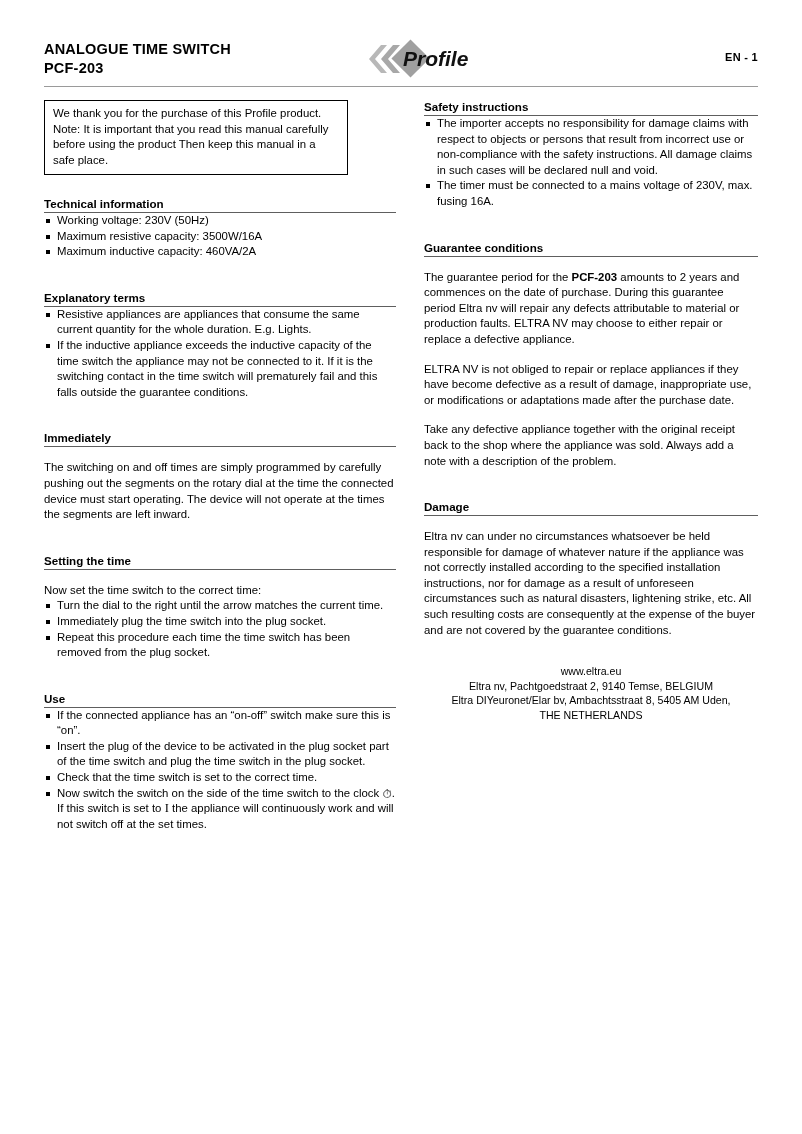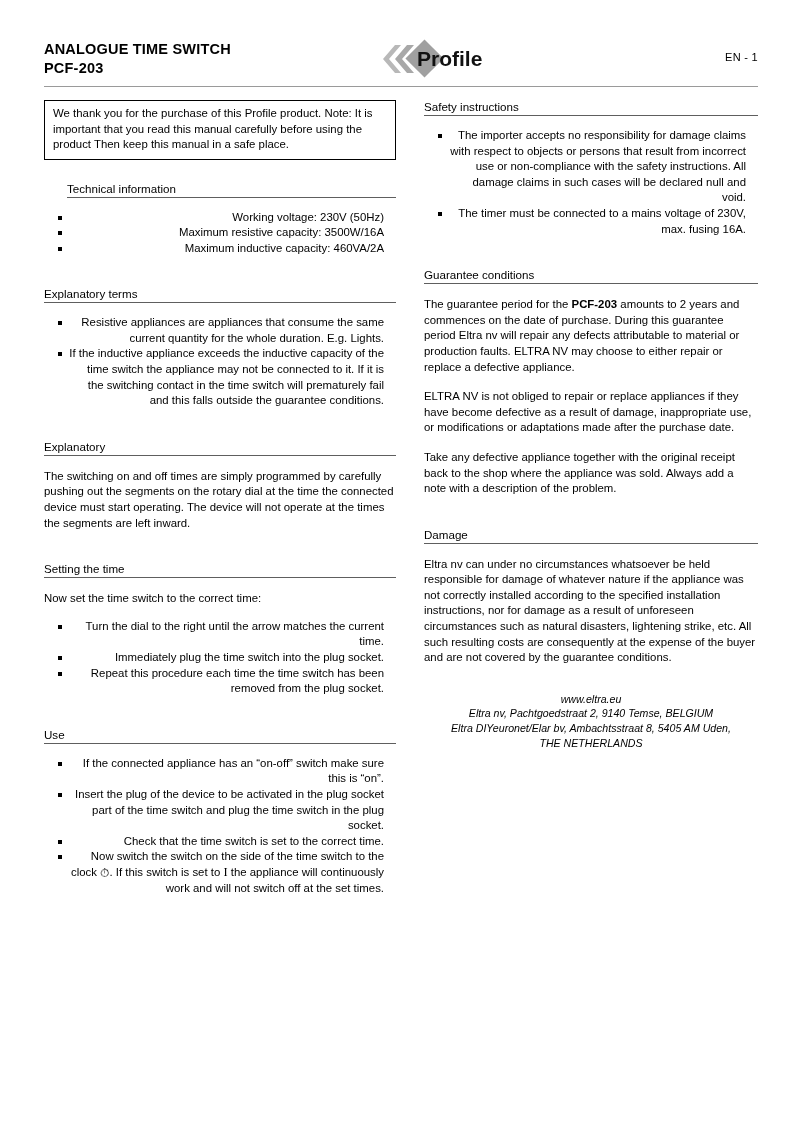--- a/index.html
+++ b/index.html
@@ -47,32 +47,33 @@
     font-weight: bold;
     letter-spacing: 0.2px;
     line-height: 19px;
     white-space: nowrap;
   }
   .page-label {
     position: absolute;
     right: 0;
     top: 11px;
     font-size: 11px;
-    font-weight: normal;
+    font-weight: bold;
     letter-spacing: 0.3px;
     white-space: nowrap;
   }
 
   
   .logo {
     position: absolute;
-    left: 329px;
+    left: 315px;
     top: -3px;
     width: 120px;
     height: 46px;
+    font-style: italic;
   }
   .logo svg { display: block; }
 
   .header-rule {
     position: absolute;
     left: 44px;
     top: 86px;
     width: 714px;
     height: 0;
     border-top: 1.6px solid #9a9a9a;
@@ -92,52 +93,51 @@
     width: 334px;
   }
 
   
   .intro-box {
     border: 1px solid #000;
     padding: 5px 7px 6px 8px;
     font-size: 11.4px;
     line-height: 15.5px;
     box-sizing: border-box;
-    width: 352px;
+    width: 304px;
   }
   .intro-box p { margin: 0; }
 
   
   .section-head {
     font-size: 11.6px;
-    font-weight: normal;
+    font-weight: bold;
     border-bottom: 1.4px solid #5e5e5e;
     padding-bottom: 2px;
     margin: 0;
   }
-  .sec-gap-lg  { margin-top: 22px; margin-left: 23px; }
+  .sec-gap-lg  { margin-top: 22px; }
   .sec-gap-md  { margin-top: 31px; }
 
   
   .para {
     font-size: 11.4px;
     line-height: 15.6px;
     margin: 0;
   }
   .body-gap { margin-top: 13px; }
   .para + .para { margin-top: 14px; }
 
   
   ul.blist {
     list-style: none;
-    margin: 12px;
+    margin: 0;
     padding: 0;
     font-size: 11.4px;
     line-height: 15.6px;
-    text-align: right;
   }
   ul.blist > li {
     position: relative;
     padding-left: 13px;
     margin: 0;
   }
   ul.blist > li::before {
     content: "";
     position: absolute;
     left: 2px;
@@ -147,21 +147,20 @@
     background: #000;
   }
   ul.tight > li { margin-bottom: 0px; }
 
   
   .address {
     text-align: center;
     font-size: 10.6px;
     line-height: 14.6px;
     margin-top: 26px;
-    font-style: italic;
   }
   .address div { white-space: nowrap; }
 
   .clock-glyph {
     font-size: 12px;
     line-height: 1;
     vertical-align: -1px;
   }
   .ital-I { font-family: "Liberation Serif", serif; font-size: 12.5px; }
   .bold { font-weight: bold; }
@@ -206,21 +205,21 @@
       <li>Maximum resistive capacity: 3500W/16A</li>
       <li>Maximum inductive capacity:  460VA/2A</li>
     </ul>
 
     <h2 class="section-head sec-gap-md">Explanatory terms</h2>
     <ul class="blist body-gap">
       <li>Resistive appliances are appliances that consume the same current quantity for the whole duration. E.g. Lights.</li>
       <li>If the inductive appliance exceeds the inductive capacity of the time switch the appliance may not be connected to it. If it is the switching contact in the time switch will  prematurely fail and this falls outside the guarantee conditions.</li>
     </ul>
 
-    <h2 class="section-head sec-gap-md">Explanatory</h2>
+    <h2 class="section-head sec-gap-md">Immediately</h2>
     <p class="para body-gap">The switching on and off times are simply programmed by carefully pushing out the segments on the rotary dial at the time the connected device must start operating. The device will not operate at the times the segments are left inward.</p>
 
     <h2 class="section-head sec-gap-md">Setting the time</h2>
     <p class="para body-gap">Now set the time switch to the correct time:</p>
     <ul class="blist">
       <li>Turn the dial to the right until the arrow matches the current time.</li>
       <li>Immediately plug the time switch  into the plug socket.</li>
       <li>Repeat this procedure each time the time switch has been removed from the plug socket.</li>
     </ul>
 

